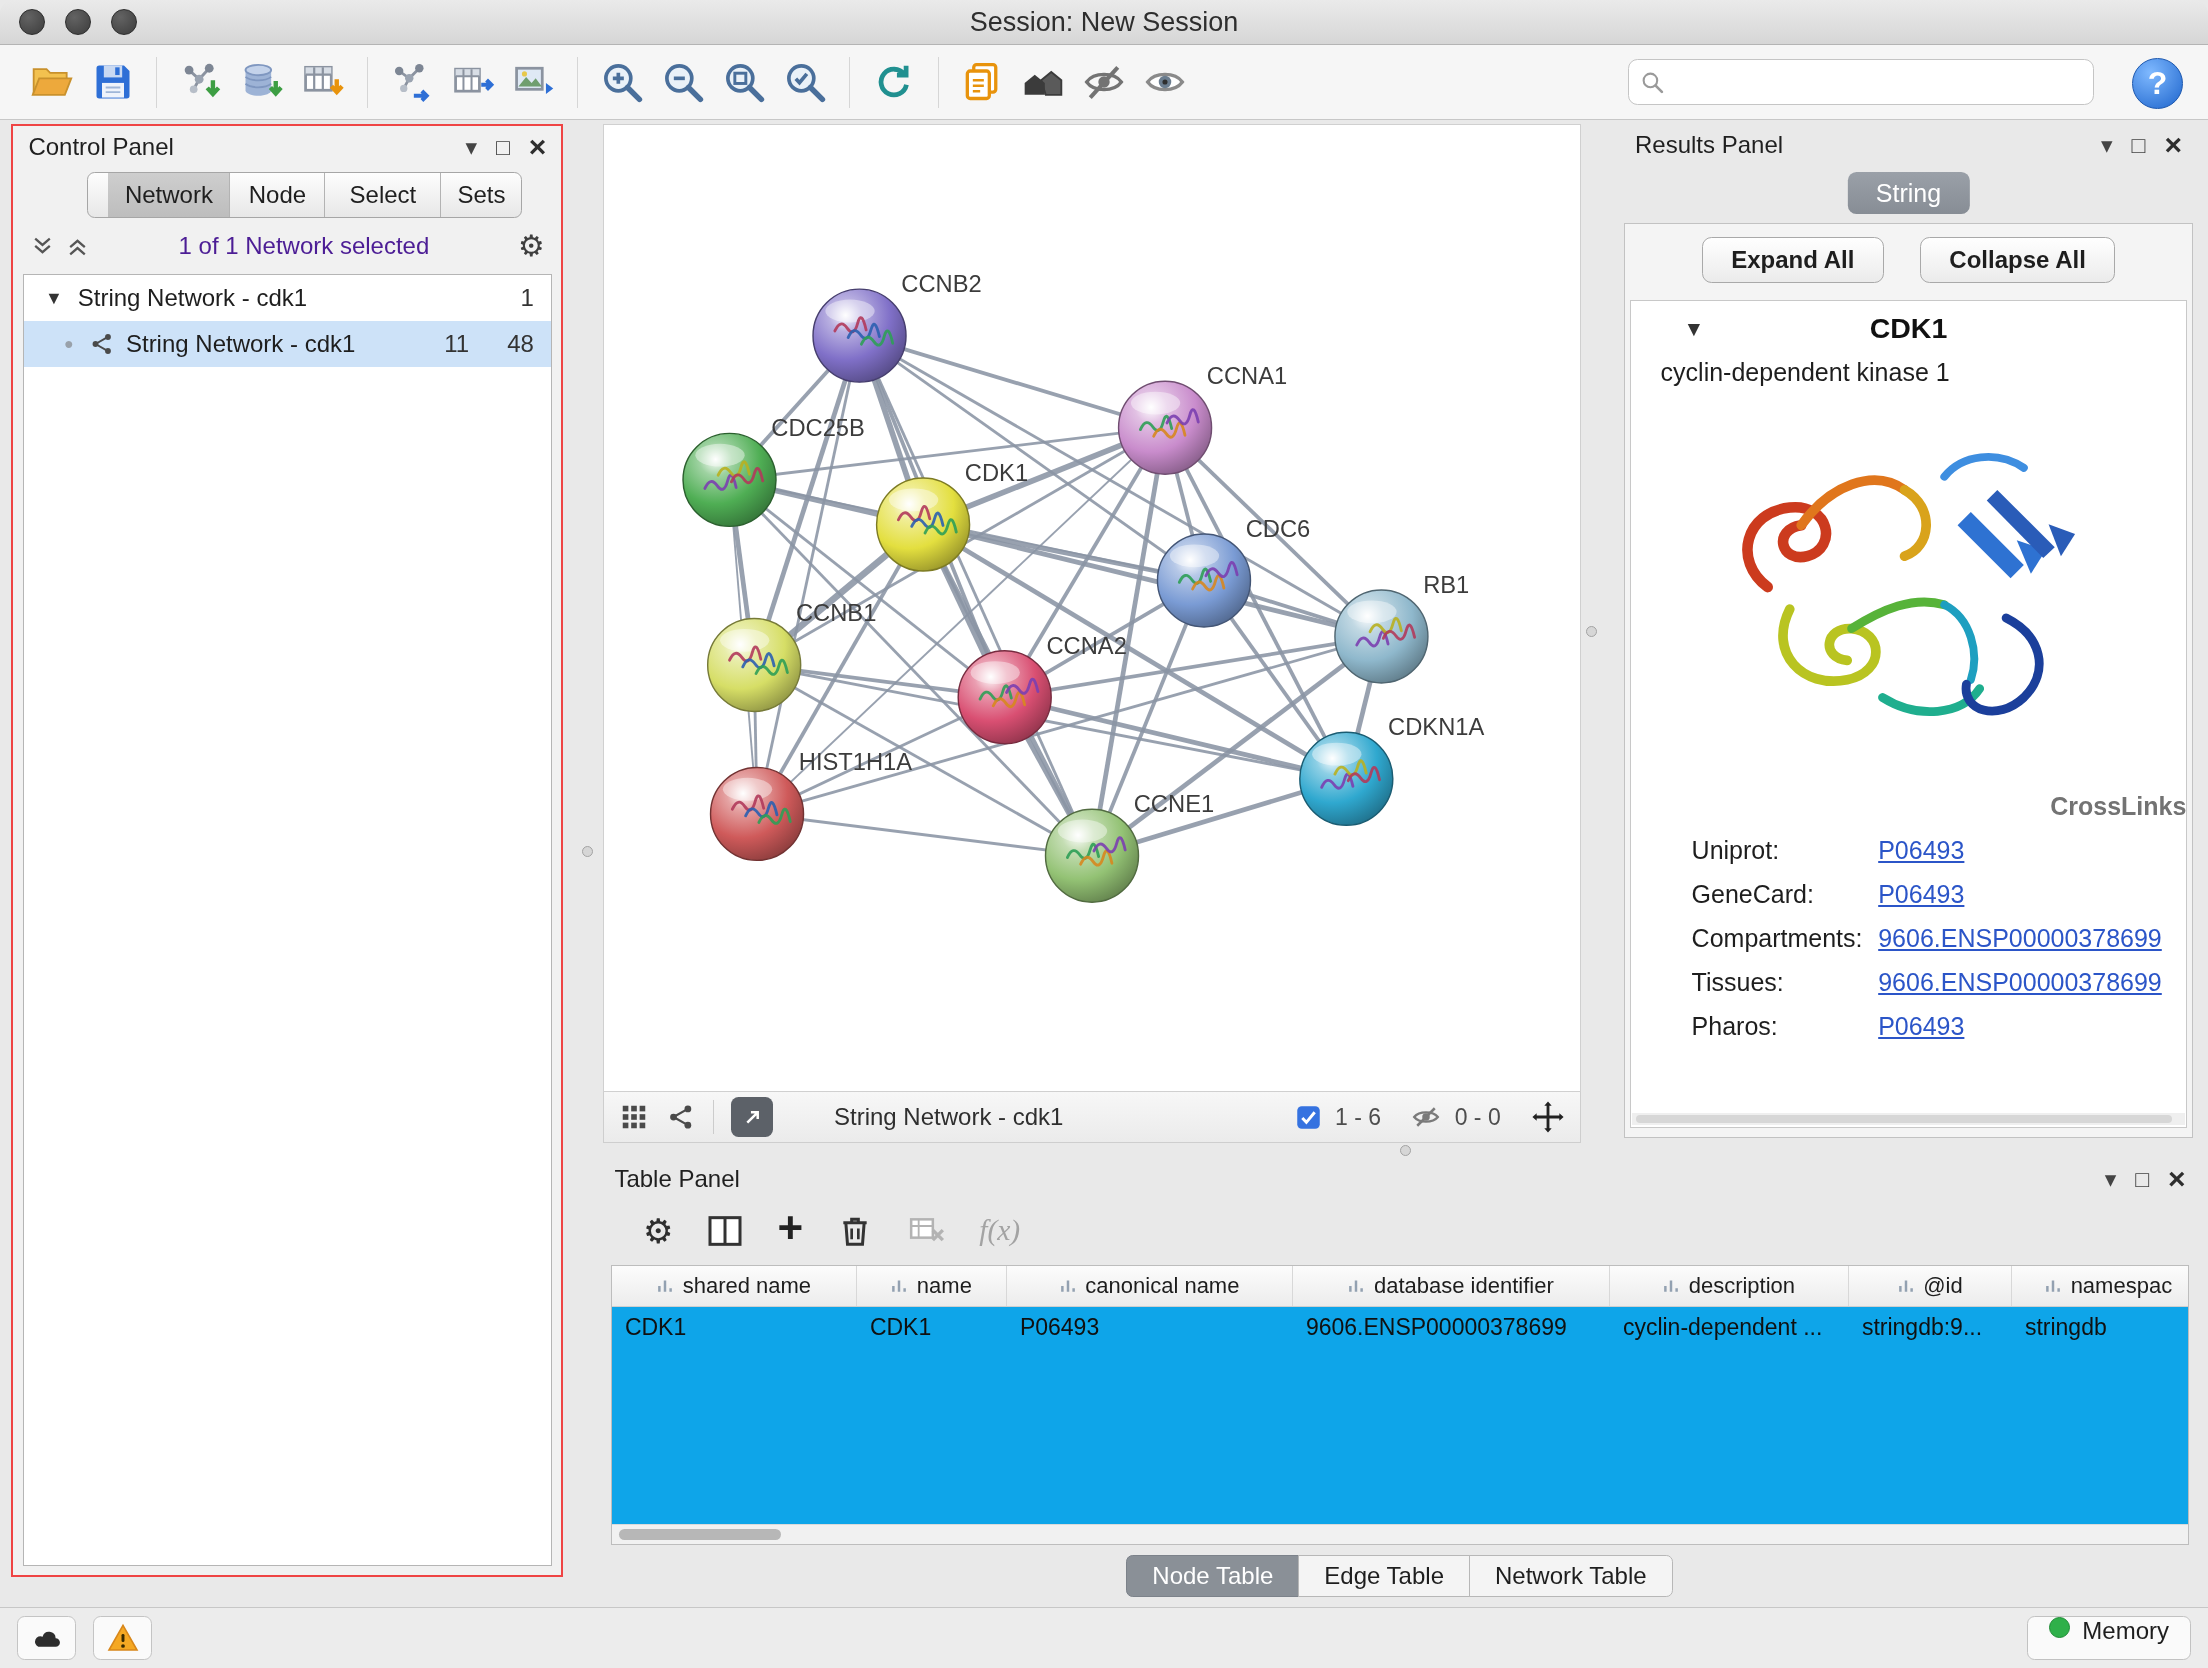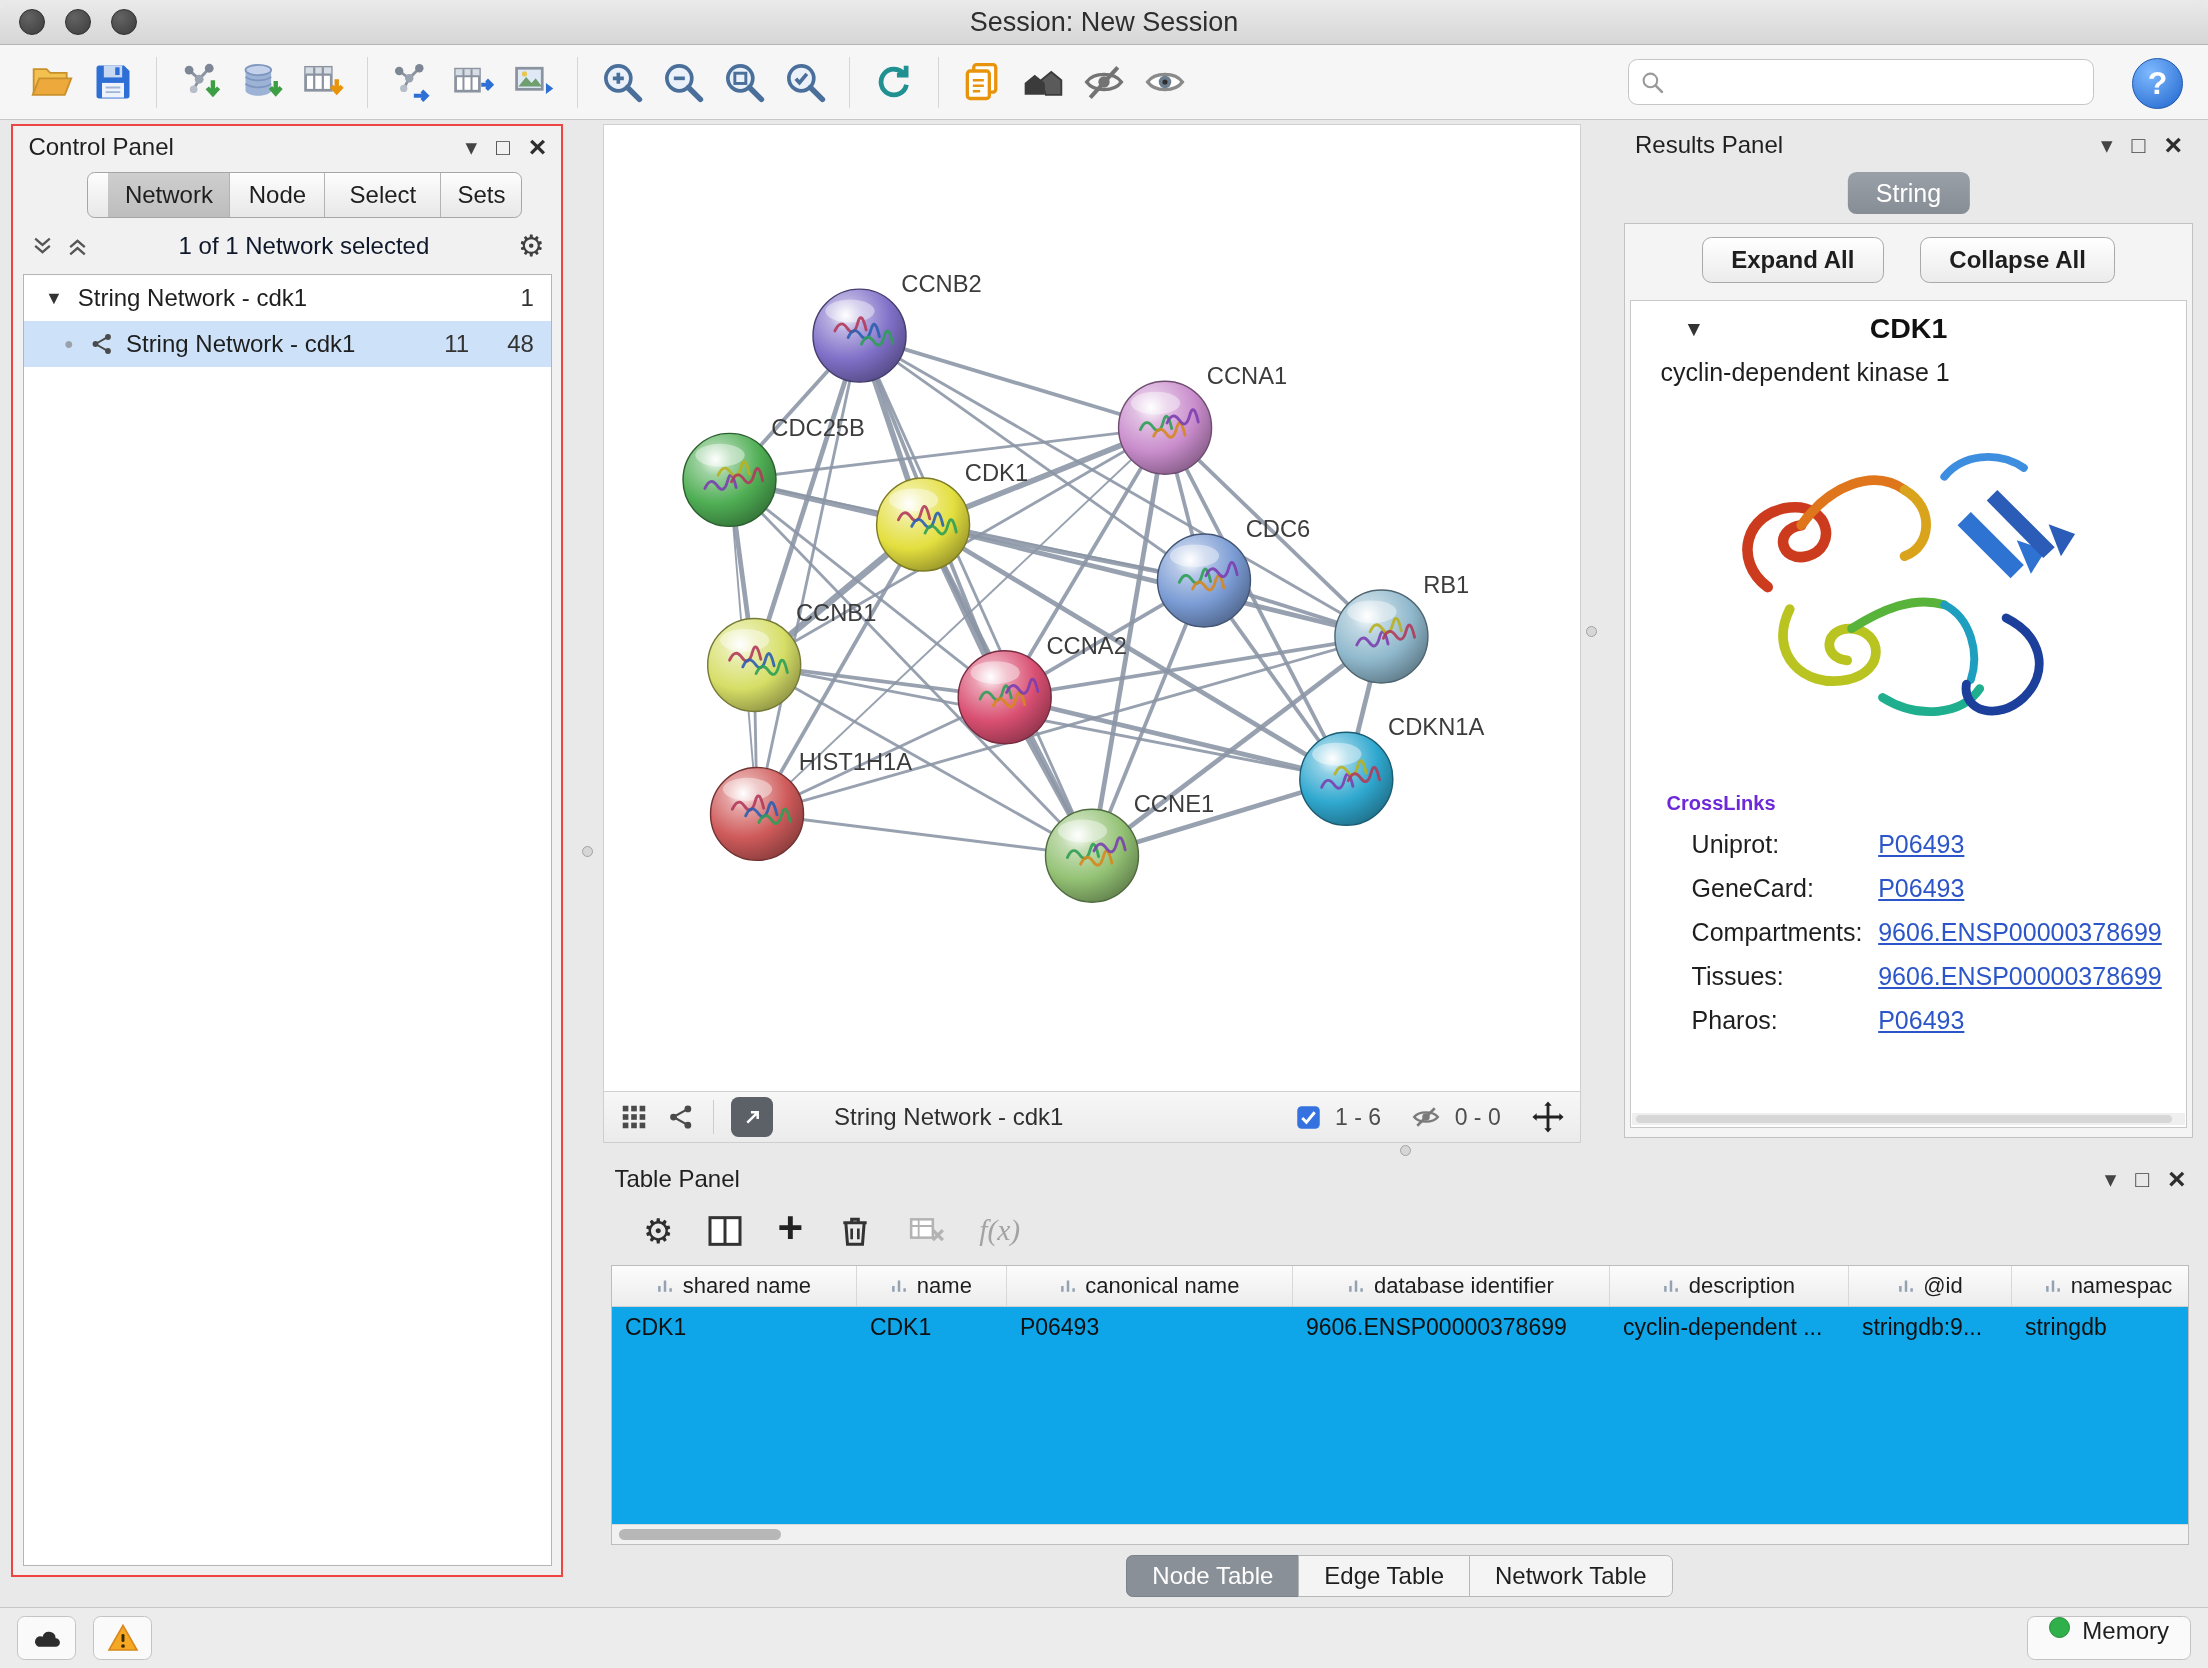--- a/index.html
+++ b/index.html
@@ -43,21 +43,21 @@
   .control-panel{position:absolute;left:11.4px;top:124px;width:552px;height:1453px;
     background:#f1f1f1;border:2px solid #ef4444;box-sizing:border-box;}
   .seg-tabs{display:flex;margin:3.8px 0 0 74px;border:1px solid #a6a6a6;border-radius:7.6px;overflow:hidden;
     background:linear-gradient(#fdfdfd,#e7e7e7);width:fit-content;}
   .seg{height:44px;line-height:44px;text-align:center;font-size:24px;color:#1e1e1e;
     border-right:1px solid #b3b3b3;box-sizing:border-box;}
   .seg:last-child{border-right:none;}
   .seg.active{background:linear-gradient(#cecece,#bdbdbd);}
   .sel-row{display:flex;align-items:center;height:49px;padding:0 17px;margin-top:3.8px;}
   .sel-row svg{width:25px;height:25px;}
-  .sel-status{flex:1;text-align:center;font-size:24px;color:#0f172a;}
+  .sel-status{flex:1;text-align:center;font-size:24px;color:#4c1d95;}
   .gear-glyph{font-size:29.5px;color:#3f3f3f;line-height:1;}
   .tree-box{position:absolute;left:9.5px;right:9.5px;top:148px;bottom:9.5px;background:#fff;border:1px solid #b5b5b5;}
   .tree-row1{display:flex;align-items:center;height:46px;padding:0 17px 0 21px;font-size:24px;color:#1e1e1e;}
   .tree-caret{font-size:18px;color:#333;margin-right:15px;}
   .tree-count{margin-left:auto;color:#333;}
   .tree-row2{display:flex;align-items:center;height:46px;background:#cde2f8;padding:0 17px 0 40px;font-size:24px;color:#1e1e1e;}
   .tree-bullet{font-size:16px;color:#99a1aa;margin-right:15px;}
   .tree-row2 svg{width:26px;height:26px;margin-right:11.4px;}
   .tree-counts{margin-left:auto;display:flex;gap:38px;color:#333;}
   
@@ -81,21 +81,21 @@
   .res-card{position:absolute;left:3.8px;right:3.8px;top:99px;bottom:7.6px;background:#f4f4f4;border:1px solid #c2c2c2;}
   .res-buttons{display:flex;justify-content:center;gap:36px;padding:13.3px 0;font-weight:bold;}
   .res-btn{height:46px;line-height:44px;padding:0 28.5px;background:linear-gradient(#ffffff,#ebebeb);
     border:1px solid #a9a9a9;border-radius:9.5px;font-size:24px;color:#1e1e1e;box-sizing:border-box;}
   .entry-card{position:absolute;left:4.8px;right:4.8px;top:76px;bottom:9.5px;background:#fff;border:1px solid #c8c8c8;overflow:hidden;}
   .entry-header{position:relative;height:55px;display:flex;align-items:center;justify-content:center;}
   .entry-caret{position:absolute;left:53px;font-size:21px;color:#333;}
   .entry-name{font-size:28.5px;font-weight:bold;color:#111;}
   .entry-desc{font-size:25px;color:#1e1e1e;padding:1.9px 0 0 30px;}
   .protein{display:block;margin:19px auto 0;width:418px;height:371px;}
-  .crosslinks-title{font-size:20px;font-weight:bold;color:#6d28d9;padding:15px 0 7.6px 36px;}
+  .crosslinks-title{font-size:25px;font-weight:bold;color:#737373;padding:15px 0 7.6px 36px;text-align:right;}
   .linkrow{display:flex;align-items:center;height:44px;padding-left:61px;font-size:25px;}
   .linklabel{min-width:179px;padding-right:7.6px;color:#1e1e1e;white-space:nowrap;}
   .linkval{color:#2b55c8;text-decoration:underline;white-space:nowrap;}
   .entry-scroll{position:absolute;left:1.9px;right:1.9px;bottom:1.9px;height:12.4px;background:#efefef;}
   .entry-scroll div{position:absolute;left:3.8px;top:1.9px;height:8.6px;width:97%;border-radius:4.8px;background:#d7d7d7;}
   
   .table-panel{position:absolute;left:603px;top:1158px;width:1594px;height:441px;}
   .tp-toolbar{display:flex;align-items:center;gap:32px;height:61px;padding-left:40px;}
   .tp-toolbar svg{width:40px;height:40px;}
   .tp-gear{font-size:34px;color:#2e2e2e;line-height:1;}

